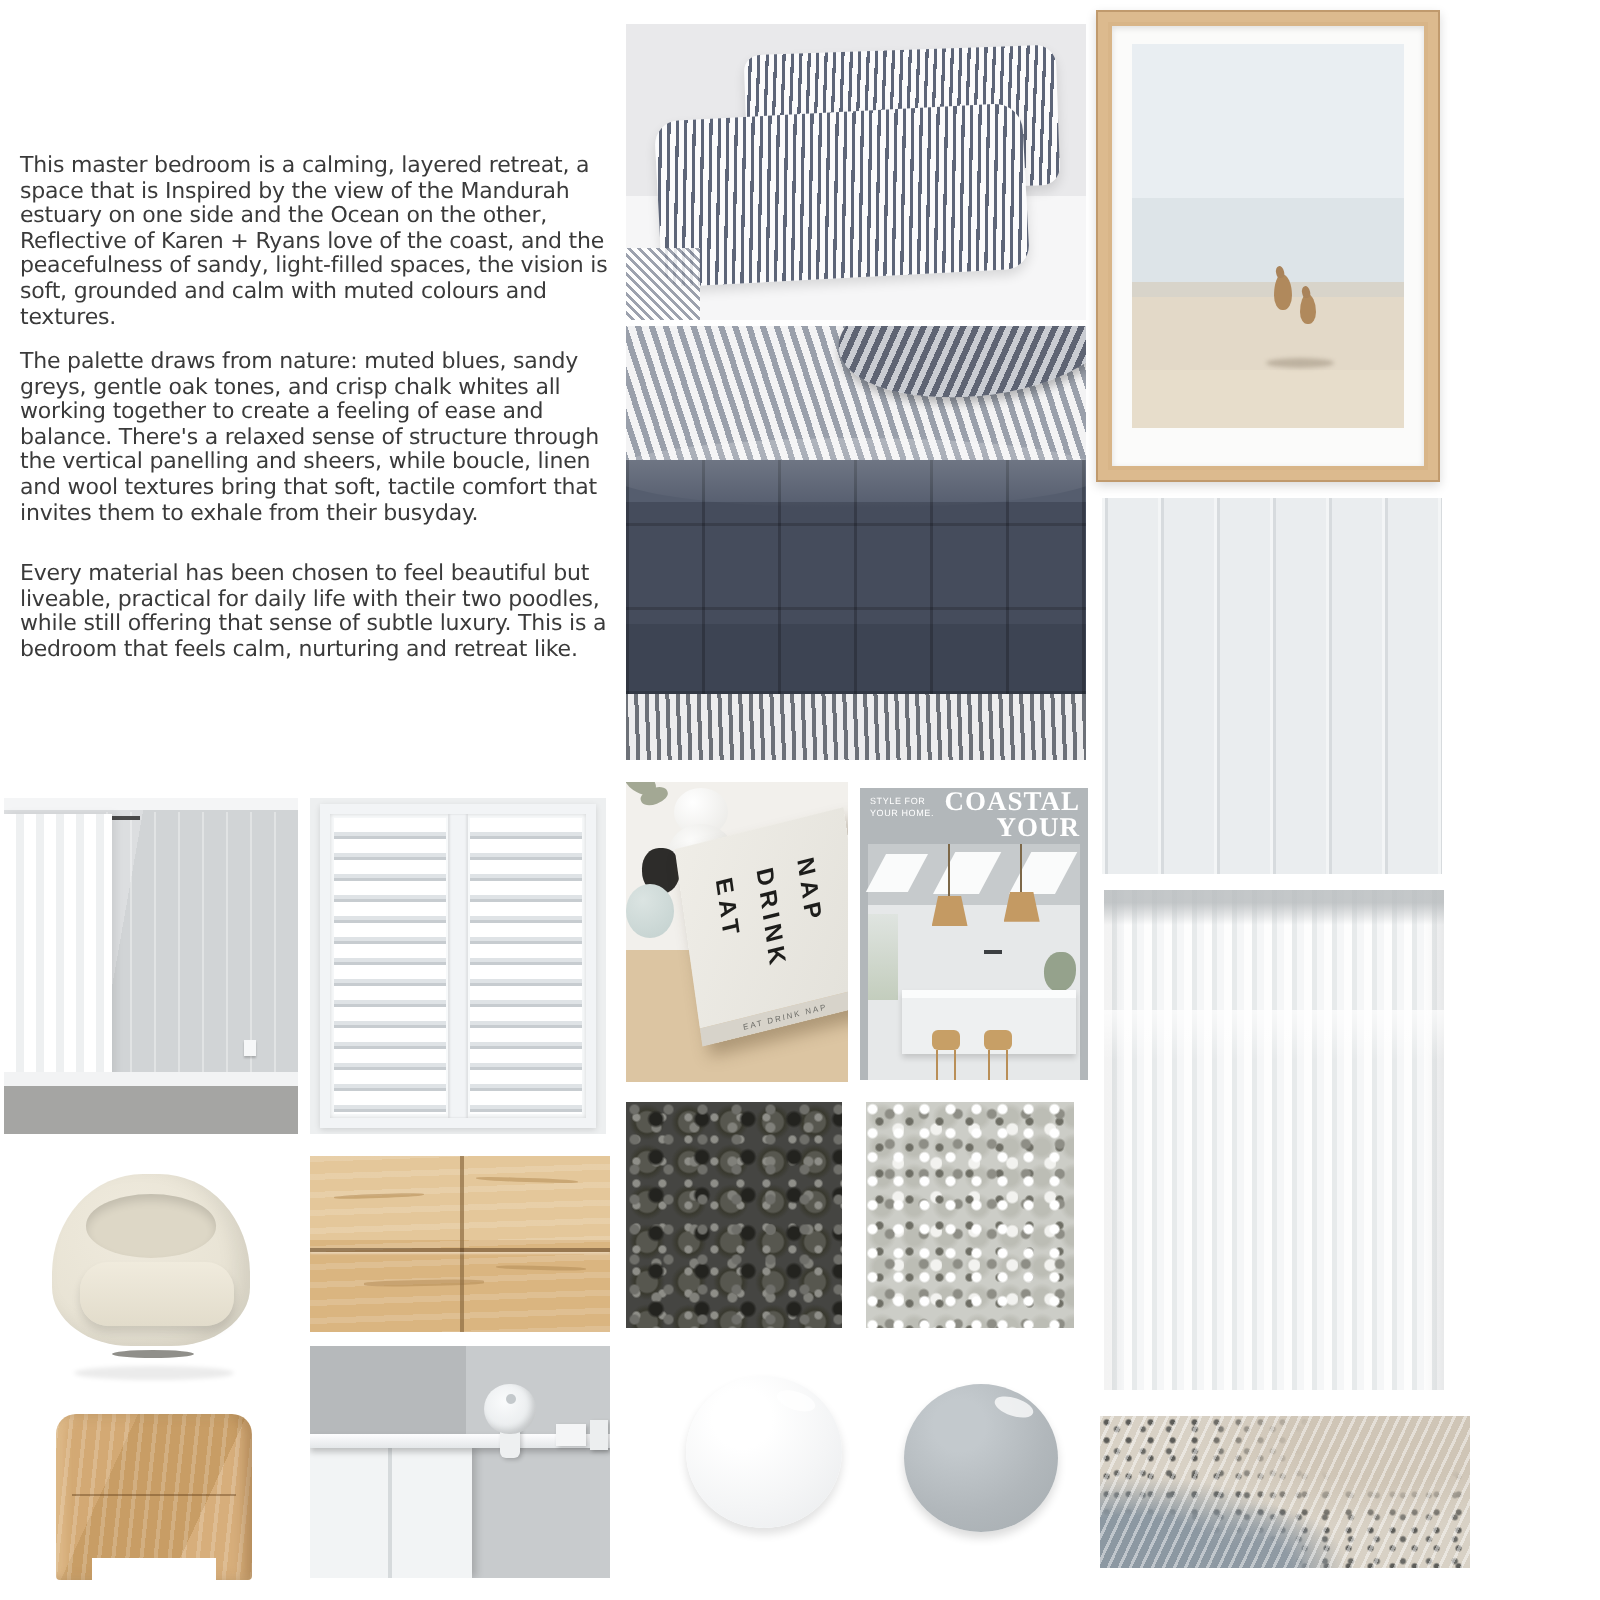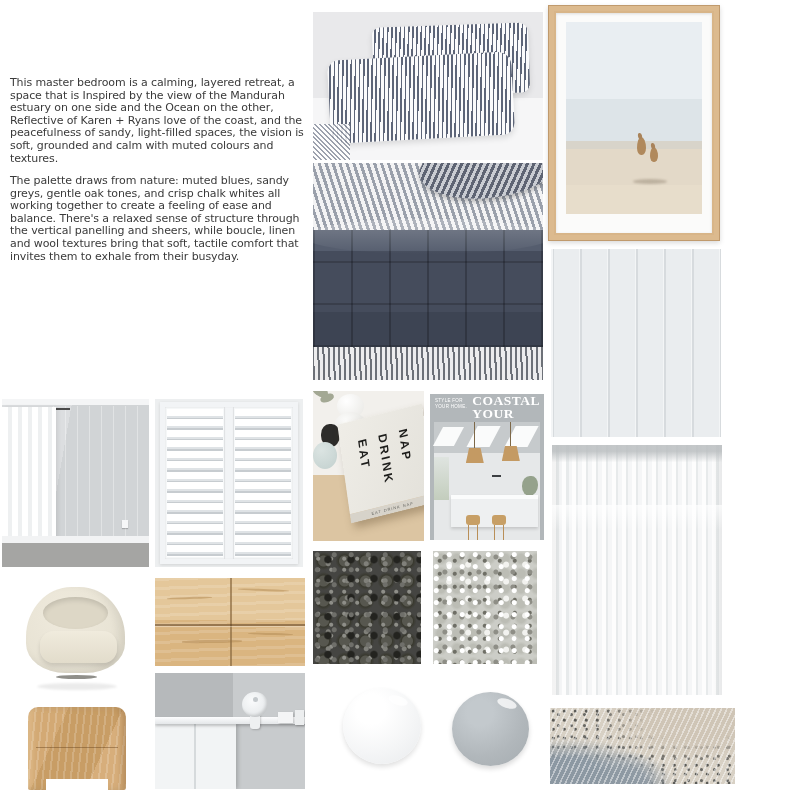--- a/index.html
+++ b/index.html
@@ -74,21 +74,21 @@
   #vase-blue{left:0%;top:34%;width:22%;height:18%;background:radial-gradient(circle at 35% 30%,#dbe4e2,#c2d0ce);}
   #book{position:absolute;left:27%;top:15%;width:78%;height:66%;transform:rotate(-14deg) skewX(-6deg);box-shadow:3px 6px 8px rgba(90,70,40,.35);}
   #book-cover{position:absolute;inset:0 0 9px 0;background:linear-gradient(120deg,#efede7,#e3e1da);display:flex;align-items:center;justify-content:center;}
   #book-words{display:flex;gap:7px;}
   #book-words span{writing-mode:vertical-lr;font-size:12px;font-weight:bold;letter-spacing:2.5px;color:#1d1d1b;font-family:"Liberation Sans",sans-serif;}
   #book-spine{position:absolute;left:0;right:0;bottom:0;height:9px;background:#d7d3ca;font-size:4px;letter-spacing:1px;color:#6b6b66;text-align:center;line-height:9px;font-family:"Liberation Sans",sans-serif;}
 
   
   #magazine{left:430px;top:394px;width:114px;height:146px;background:#b2b7ba;}
   #mag-masthead{position:absolute;left:5px;top:4px;font-size:4.5px;line-height:5.5px;color:#ffffff;text-transform:uppercase;letter-spacing:.3px;font-family:"Liberation Sans",sans-serif;}
-  #mag-title{position:absolute;right:4px;top:1px;font-family:"Liberation Serif",serif;font-weight:bold;color:#ffffff;font-size:13.5px;line-height:12.5px;letter-spacing:.5px;}
+  #mag-title{position:absolute;right:4px;top:1px;text-align:right;font-family:"Liberation Serif",serif;font-weight:bold;color:#ffffff;font-size:13.5px;line-height:12.5px;letter-spacing:.5px;}
   #mag-photo{position:absolute;left:4px;right:4px;top:28px;bottom:0;background:linear-gradient(180deg,#c6cacc 0 26%,#e6e8e9 26% 100%);}
   .skylight{position:absolute;background:#fafbfb;transform:skewX(-28deg);}
   #sky1{left:4%;top:4%;width:20%;height:16%;} #sky2{left:36%;top:3%;width:22%;height:18%;} #sky3{left:72%;top:3%;width:22%;height:18%;}
   .pendant{position:absolute;width:17%;height:13%;background:#c49a63;clip-path:polygon(18% 0,82% 0,100% 100%,0 100%);}
   .pendant-stem{position:absolute;width:1px;background:#7d6848;}
   #stem1{left:38%;top:0;height:22%;} #pend1{left:30%;top:22%;}
   #stem2{left:72%;top:0;height:20%;} #pend2{left:64%;top:20%;}
   #mag-window{position:absolute;left:0;top:30%;width:14%;height:36%;background:linear-gradient(180deg,#dfe4e0,#c3cdbd);}
   #mag-plant{position:absolute;right:2%;top:46%;width:15%;height:17%;background:#95a28c;border-radius:50% 42% 55% 48%;}
   #mag-island{position:absolute;left:16%;right:2%;bottom:11%;height:27%;background:linear-gradient(180deg,#fbfcfc 0 12%,#eef0f1 12% 100%);box-shadow:0 2px 3px rgba(0,0,0,.15);}
@@ -177,20 +177,21 @@
     radial-gradient(circle at 65% 60%,#6a6a66 0 1px,transparent 2px);
     background-size:auto,auto,auto,auto,11px 9px,13px 11px;}
 </style>
 </head>
 <body>
 
 <div class="board">
 
   <p class="para" id="para1">This master bedroom is a calming, layered retreat, a space that is Inspired by the view of the Mandurah estuary on one side and the Ocean on the other, Reflective of Karen + Ryans love of the coast, and the peacefulness of sandy, light-filled spaces, the vision is soft, grounded and calm with muted colours and textures.</p>
   <p class="para" id="para2">The palette draws from nature: muted blues, sandy greys, gentle oak tones, and crisp chalk whites all working together to create a feeling of ease and balance. There's a relaxed sense of structure through the vertical panelling and sheers, while boucle, linen and wool textures bring that soft, tactile comfort that invites them to exhale from their busyday.</p>
+  <p class="para" id="para3">Every material has been chosen to feel beautiful but liveable, practical for daily life with their two poodles, while still offering that sense of subtle luxury. This is a bedroom that feels calm, nurturing and retreat like.</p>
 
   <div class="tile" id="pillows">
     <div class="pillow" id="pillow-back"></div>
     <div class="pillow" id="pillow-front"></div>
     <div id="sheet-corner"></div>
   </div>
 
   <div class="tile" id="frame">
     <div id="mat"></div>
     <div id="photo">

